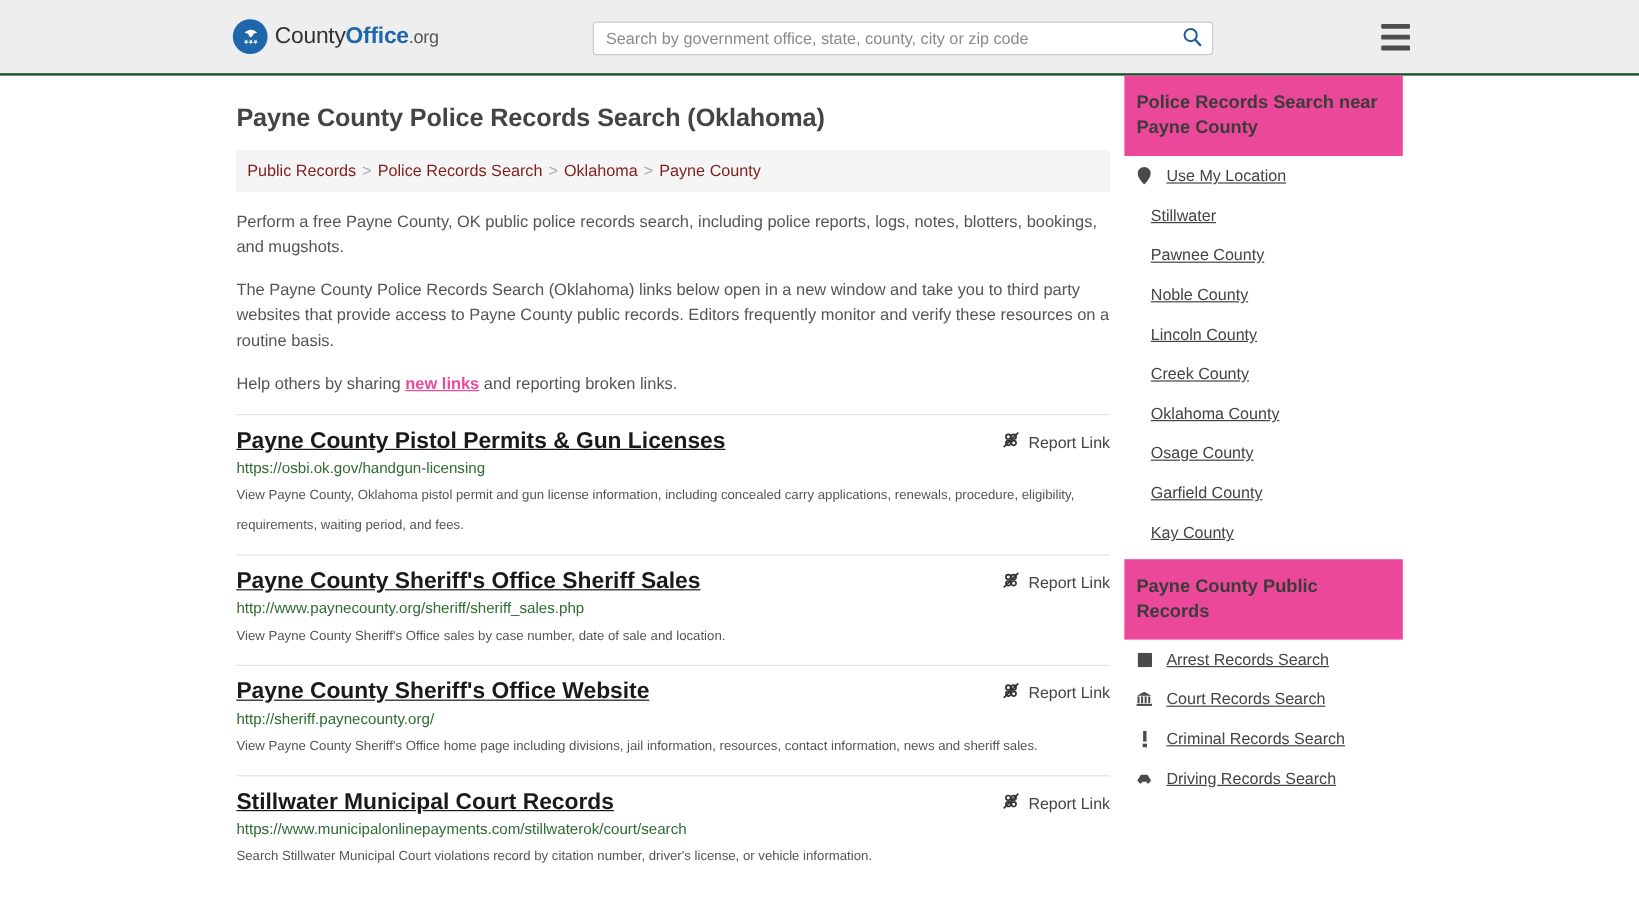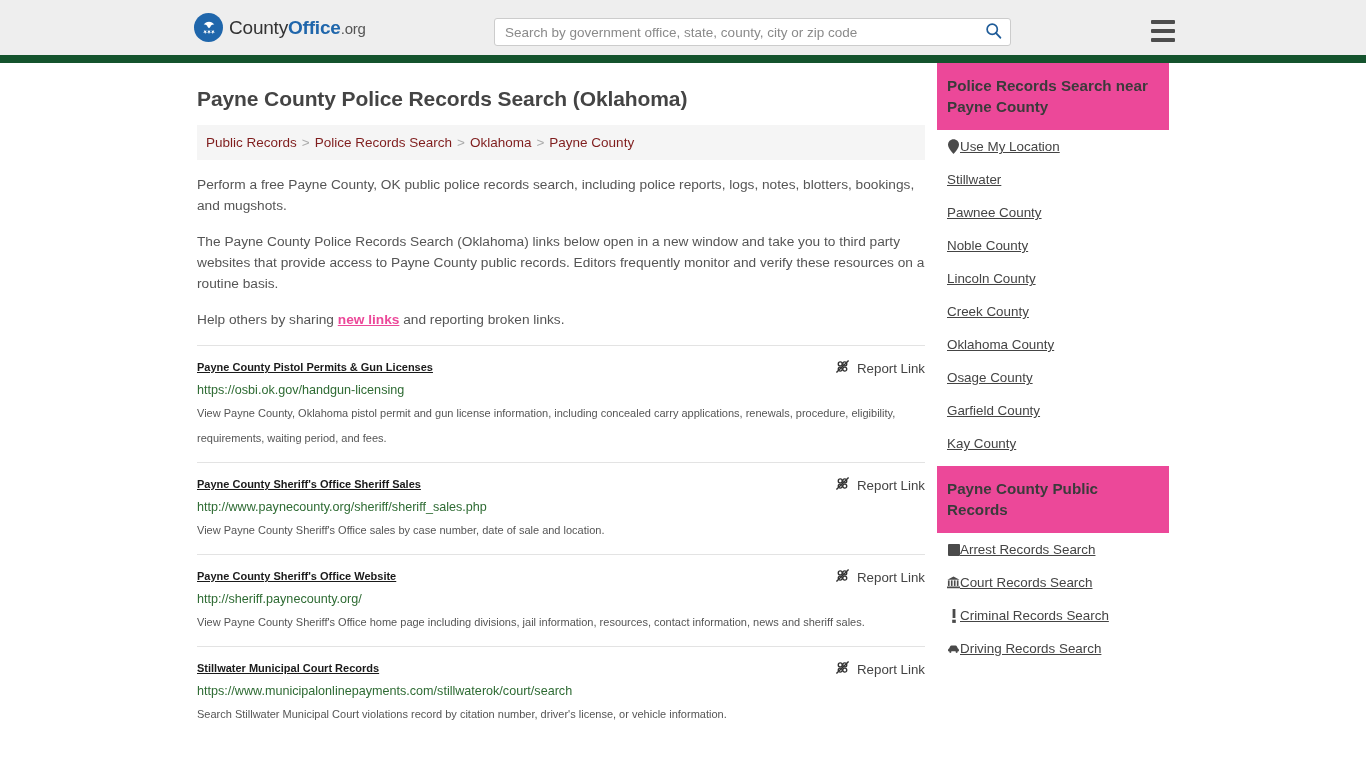--- a/index.html
+++ b/index.html
@@ -11,21 +11,21 @@
     height: 768px;
     overflow: hidden;
     background: #ffffff;
     font-family: "Liberation Sans", sans-serif;
   }
 
   
   .site-header {
     height: 63px;
     background: #eeeeee;
-    border-bottom: 8px solid #14532d;
+    border-bottom: 2px solid #14532d;
     display: flex;
     align-items: center;
     position: relative;
   }
   .logo-wrap {
     display: flex;
     align-items: center;
     margin-left: 194px;
     text-decoration: none;
     cursor: pointer;
@@ -158,21 +158,21 @@
     border-top: 1px solid #e3e3e3;
     padding: 12px 0 11px 0;
   }
   .result:first-of-type { border-top: 1px solid #e3e3e3; }
   .result-head {
     display: flex;
     align-items: flex-start;
     justify-content: space-between;
   }
   .result-title {
-    font-size: 11px;
+    font-size: 19px;
     font-weight: bold;
     color: #1a1a1a;
     text-decoration: underline;
     cursor: pointer;
     line-height: 19px;
   }
   .report-link {
     display: flex;
     align-items: center;
     gap: 7px;
@@ -205,21 +205,21 @@
     font-size: 15.2px;
     font-weight: bold;
     color: #3b3b3b;
     line-height: 21px;
   }
   .side-list { padding: 0; margin: 0; list-style: none; }
   .side-list li {
     display: flex;
     align-items: center;
     padding: 9px 10px 9px 10px;
-    gap: 0;
+    gap: 12px;
   }
   .side-list li a {
     font-size: 13.4px;
     color: #444444;
     text-decoration: underline;
     cursor: pointer;
   }
   .side-ico {
     width: 13px;
     height: 15px;

